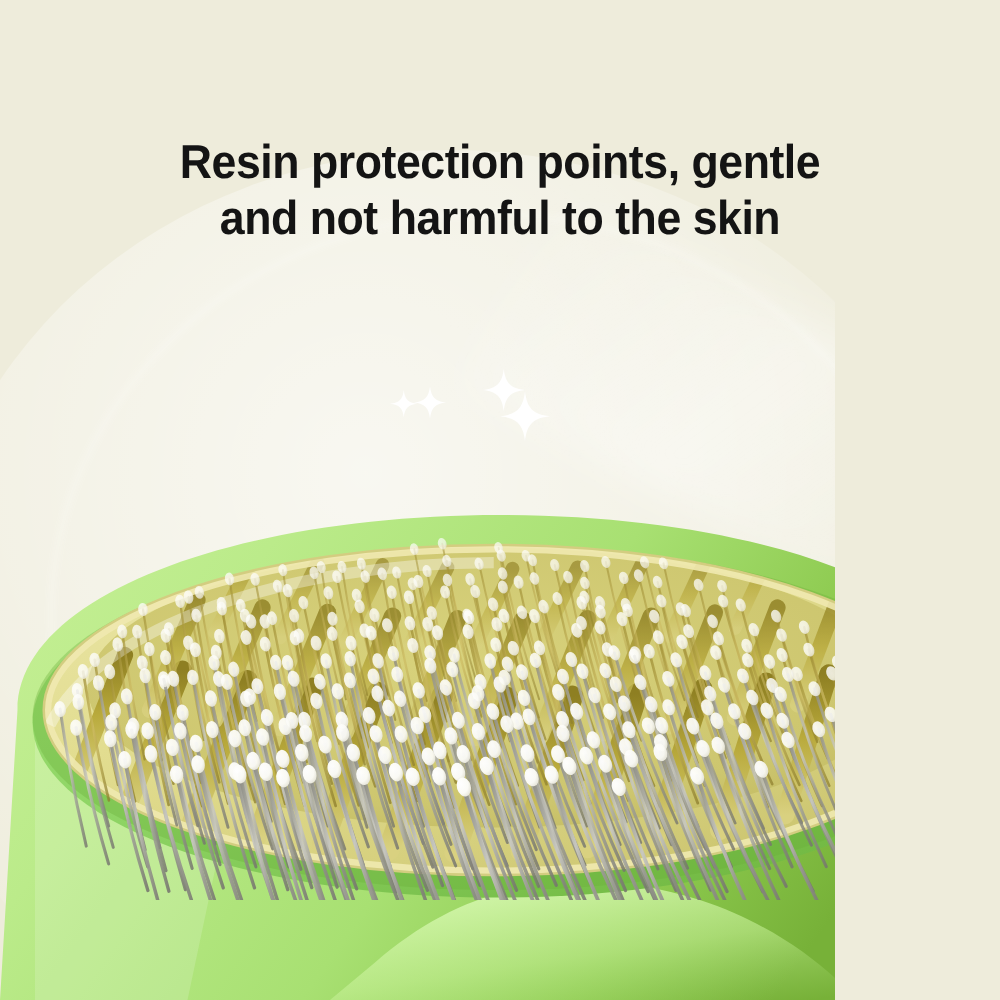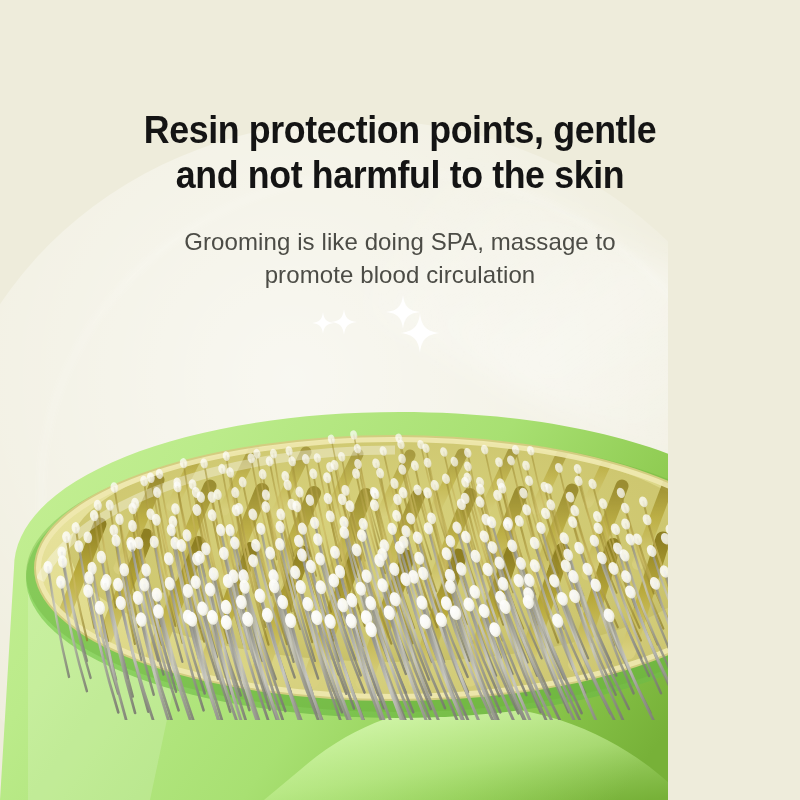--- a/index.html
+++ b/index.html
@@ -857,16 +857,14 @@
       <svg class="sparkle" width="34" height="34" viewBox="0 0 100 100" style="left: 386px; top: 295px;">
         <path d="M50 0 C54 34 66 46 100 50 C66 54 54 66 50 100 C46 66 34 54 0 50 C34 46 46 34 50 0 Z" fill="#ffffff" opacity="0.95"></path>
       </svg>
       <svg class="sparkle" width="40" height="40" viewBox="0 0 100 100" style="left: 400px; top: 313px;">
         <path d="M50 0 C54 34 66 46 100 50 C66 54 54 66 50 100 C46 66 34 54 0 50 C34 46 46 34 50 0 Z" fill="#ffffff" opacity="0.95"></path>
       </svg>
     </div>
 
   <div class="headline">Resin protection points, gentle
 and not harmful to the skin</div>
-  <div class="subtitle">Grooming is like doing SPA, massage to
-promote blood circulation</div>
 
 </div>
 
 </body></html>

